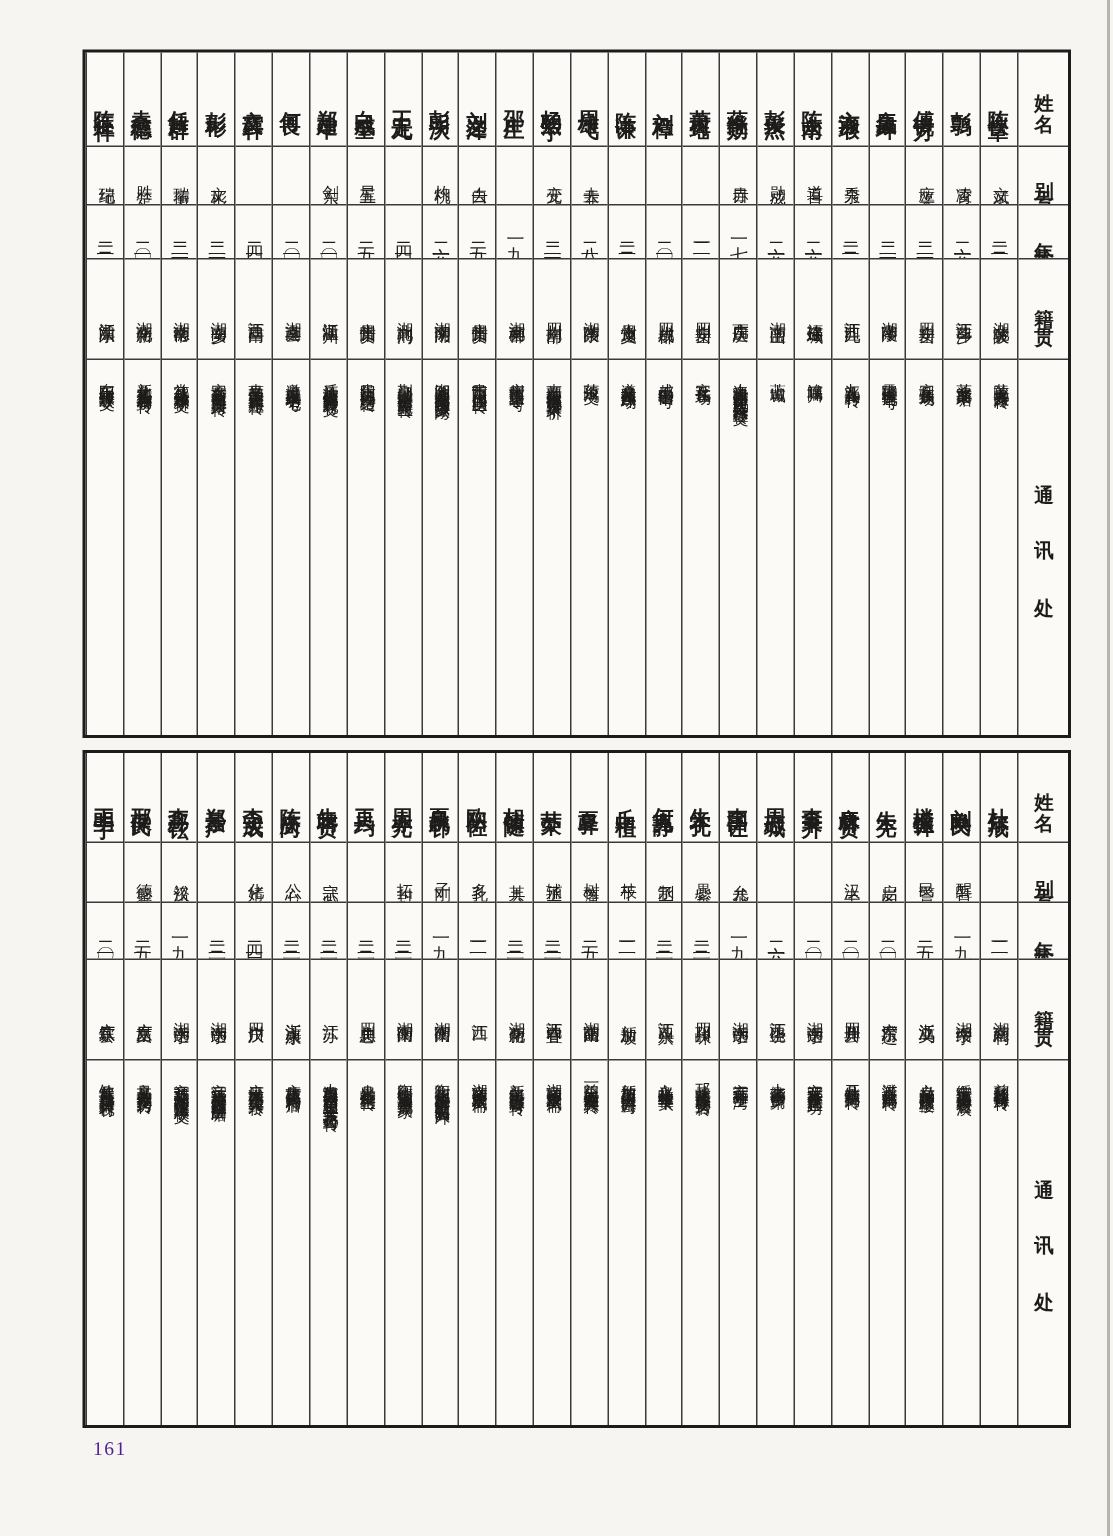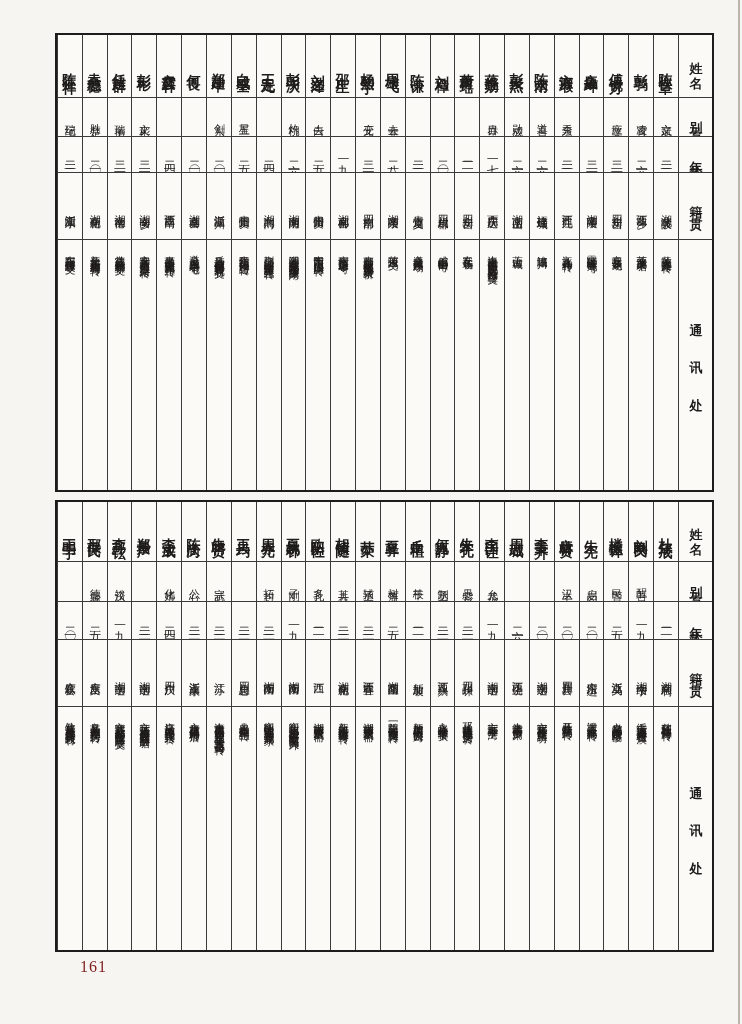--- a/index.html
+++ b/index.html
@@ -68,23 +68,23 @@
   .header-col .cell span {
     font-family:"Liberation Sans","DejaVu Sans",sans-serif;
     font-weight:bold; font-size:13px; text-align:center;
   }
   .header-col .h-name span    { letter-spacing:14px; }
   .header-col .h-alias span   { letter-spacing:6px; }
   .header-col .h-age span     { letter-spacing:4px; }
   .header-col .h-native span  { letter-spacing:12px; }
   .header-col .h-address span { letter-spacing:38px; }
   .page-number {
-    position:absolute; left:80px; top:958px;
+    position:absolute; left:62px; top:958px;
     font-family:"Liberation Serif","DejaVu Serif",serif;
-    font-size:16px; color:#7f1d1d; letter-spacing:1px;
+    font-size:13px; color:#4c1d95; letter-spacing:1px;
   }
 </style>
 </head>
 <body>
 
 <div class="sheet">
 
   <div class="dir-table" id="table-top">
     <div class="col header-col">
       <div class="cell r-name h-name">

